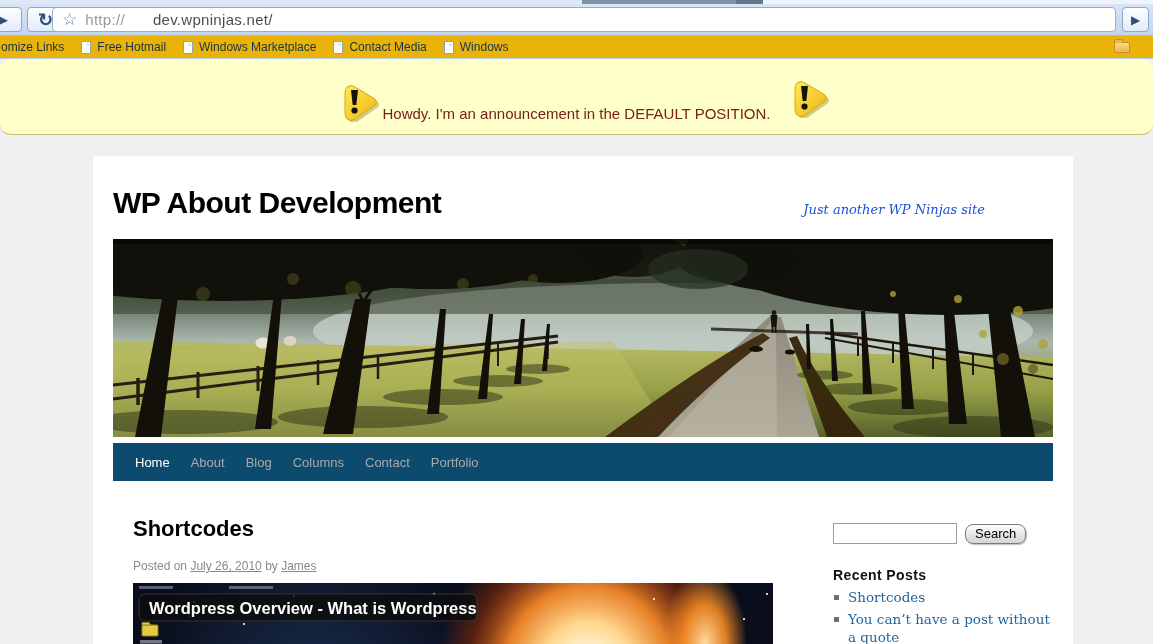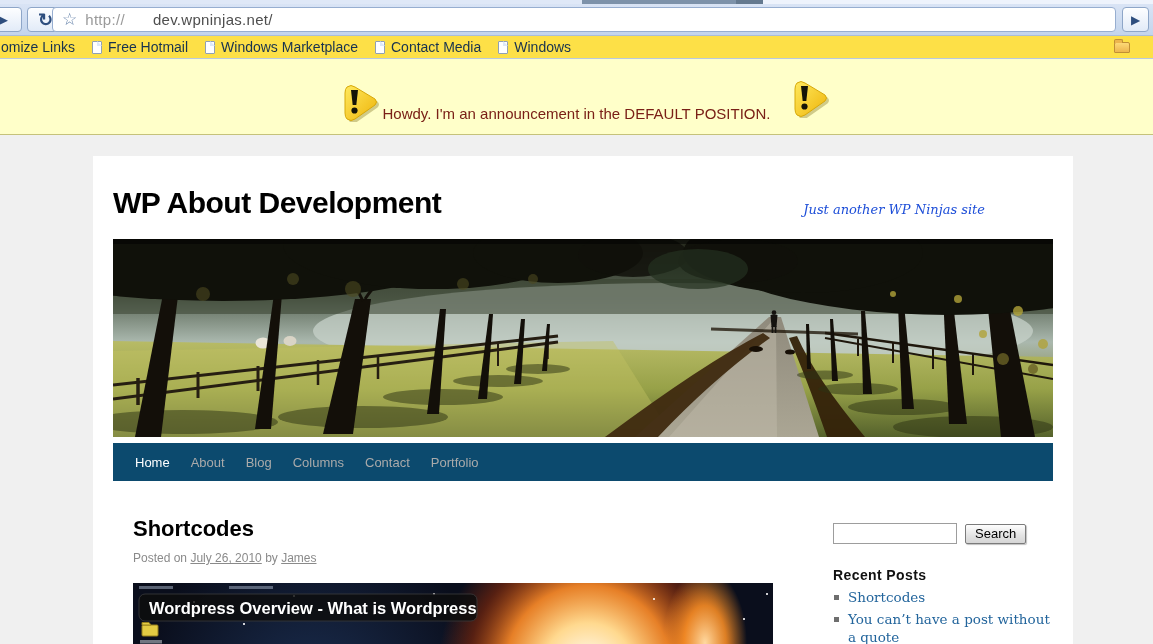--- a/index.html
+++ b/index.html
@@ -35,23 +35,23 @@
     display: flex; align-items: center;
   }
   .omni-star { color: #6b87ad; font-size: 17px; margin: 0 8px 0 9px; cursor: pointer; }
   .omni-url { font-size: 15px; letter-spacing: .3px; white-space: nowrap; }
   .omni-url .scheme { color: #9a9a9a; }
   .omni-url .host { color: #4e4e4e; padding-left: 28px; }
   .btn-go { left: 1122px; width: 27px; font-size: 12px; }
 
   
   .bookmarks {
-    height: 23px; background: #fde047; border-bottom: 1px solid #b9c9e0;
+    height: 23px; background: #eab308; border-bottom: 1px solid #b9c9e0;
     display: flex; align-items: center; position: relative;
-    font-size: 14px; color: #17324f;
+    font-size: 12px; color: #17324f;
   }
   .bm-item { display: flex; align-items: center; margin-right: 17px; cursor: pointer; white-space: nowrap; }
   .bm-item:first-child { margin-left: 1px; }
   .page-ico {
     width: 10px; height: 13px; background: #fff; border: 1px solid #8fa0b5;
     border-radius: 1px; position: relative; margin-right: 6px; flex: none;
   }
   .page-ico::after {
     content: ''; position: absolute; right: -1px; top: -1px;
     border-style: solid; border-width: 0 5px 5px 0;
@@ -66,20 +66,21 @@
   .folder-ico::before {
     content: ''; position: absolute; left: -1px; top: -4px; width: 7px; height: 3px;
     background: #edb64e; border: 1px solid #c08f35; border-bottom: none;
     border-radius: 2px 2px 0 0;
   }
 
   
   .announcement {
     height: 76px; background: #ffffc9; border-bottom: 1px solid #c5c27b;
     position: relative;
+    border-radius: 11px;
   }
   .ann-icon { position: absolute; width: 41px; height: 41px; }
   .ann-icon.left { left: 338px; top: 22px; }
   .ann-icon.right { left: 788px; top: 18px; }
   .ann-text {
     position: absolute; left: 0; right: 0; top: 46px; text-align: center;
     font-size: 15px; color: #7a2017;
   }
 
   
@@ -103,34 +104,34 @@
 
   .mainnav {
     position: absolute; left: 20px; top: 287px; width: 940px; height: 38px;
     background: #0c4a6e; display: flex; align-items: center; padding-left: 22px;
   }
   .nav-item { font-size: 13px; color: #aaa; margin-right: 21px; cursor: pointer; }
   .nav-item.current { color: #fff; }
 
   .post { position: absolute; left: 40px; top: 360px; width: 640px; }
   .post-title { font-size: 22px; font-weight: bold; color: #000; line-height: 1.15; cursor: pointer; }
-  .post-meta { margin-top: 10px; font-size: 12px; color: #8a8a8a; }
+  .post-meta { margin-top: 18px; font-size: 12px; color: #8a8a8a; }
   .post-meta a { color: #8a8a8a; text-decoration: underline; cursor: pointer; }
   .video { position: absolute; left: 40px; top: 427px; width: 640px; height: 400px; cursor: pointer; }
   .video svg { display: block; width: 640px; height: 400px; }
 
   .sidebar { position: absolute; left: 740px; top: 367px; width: 222px; }
   .search-row { display: flex; align-items: center; }
   .search-input {
     width: 124px; height: 21px; border: 1px solid #9d9d9d; background: #fff;
     font-size: 13px; padding: 0 4px; outline: none;
   }
   .search-btn {
     margin-left: 8px; height: 20px; padding: 0 9px;
-    border: 1px solid #7b7b7b; border-radius: 2px;
+    border: 1px solid #7b7b7b; border-radius: 8px;
     background: linear-gradient(#fefefe, #e3e3e3 60%, #d6d6d6);
     box-shadow: 1px 1px 1px rgba(0,0,0,.25);
     font-size: 13px; color: #000; cursor: pointer;
     font-family: "Liberation Sans", sans-serif;
   }
   .widget-title { margin-top: 23px; font-size: 14px; font-weight: bold; color: #111; letter-spacing: .4px; }
   .recent-list { list-style: none; margin-top: 6px; }
   .recent-list li { display: flex; margin-bottom: 4px; }
   .bullet { width: 5px; height: 5px; background: #6e6e6e; margin: 6px 9px 0 1px; flex: none; }
   .recent-link {

